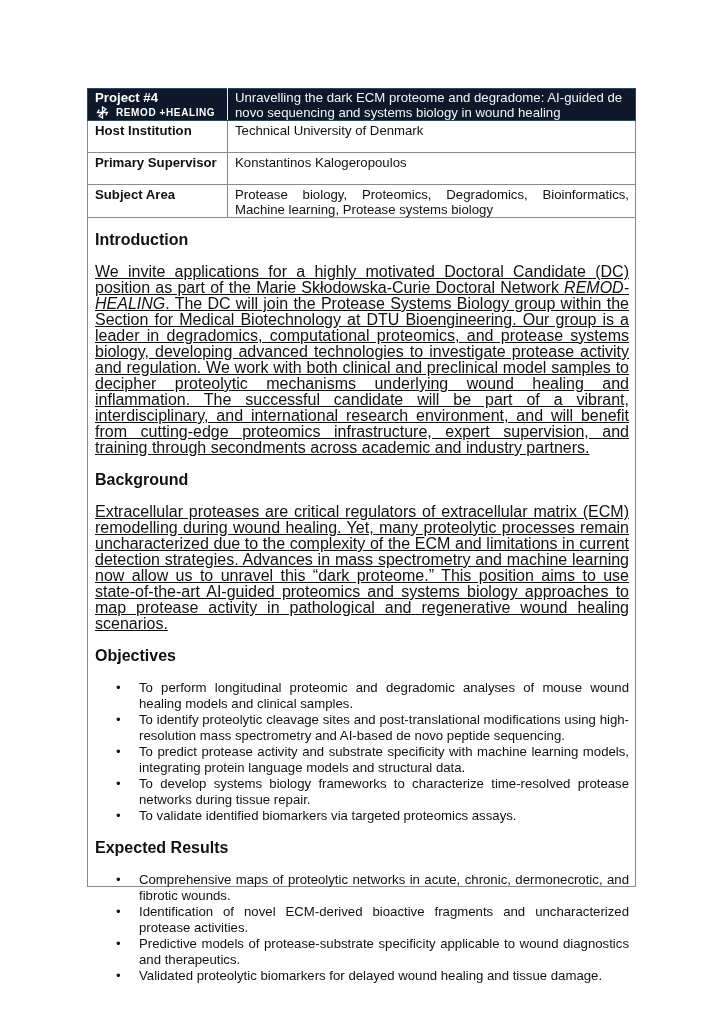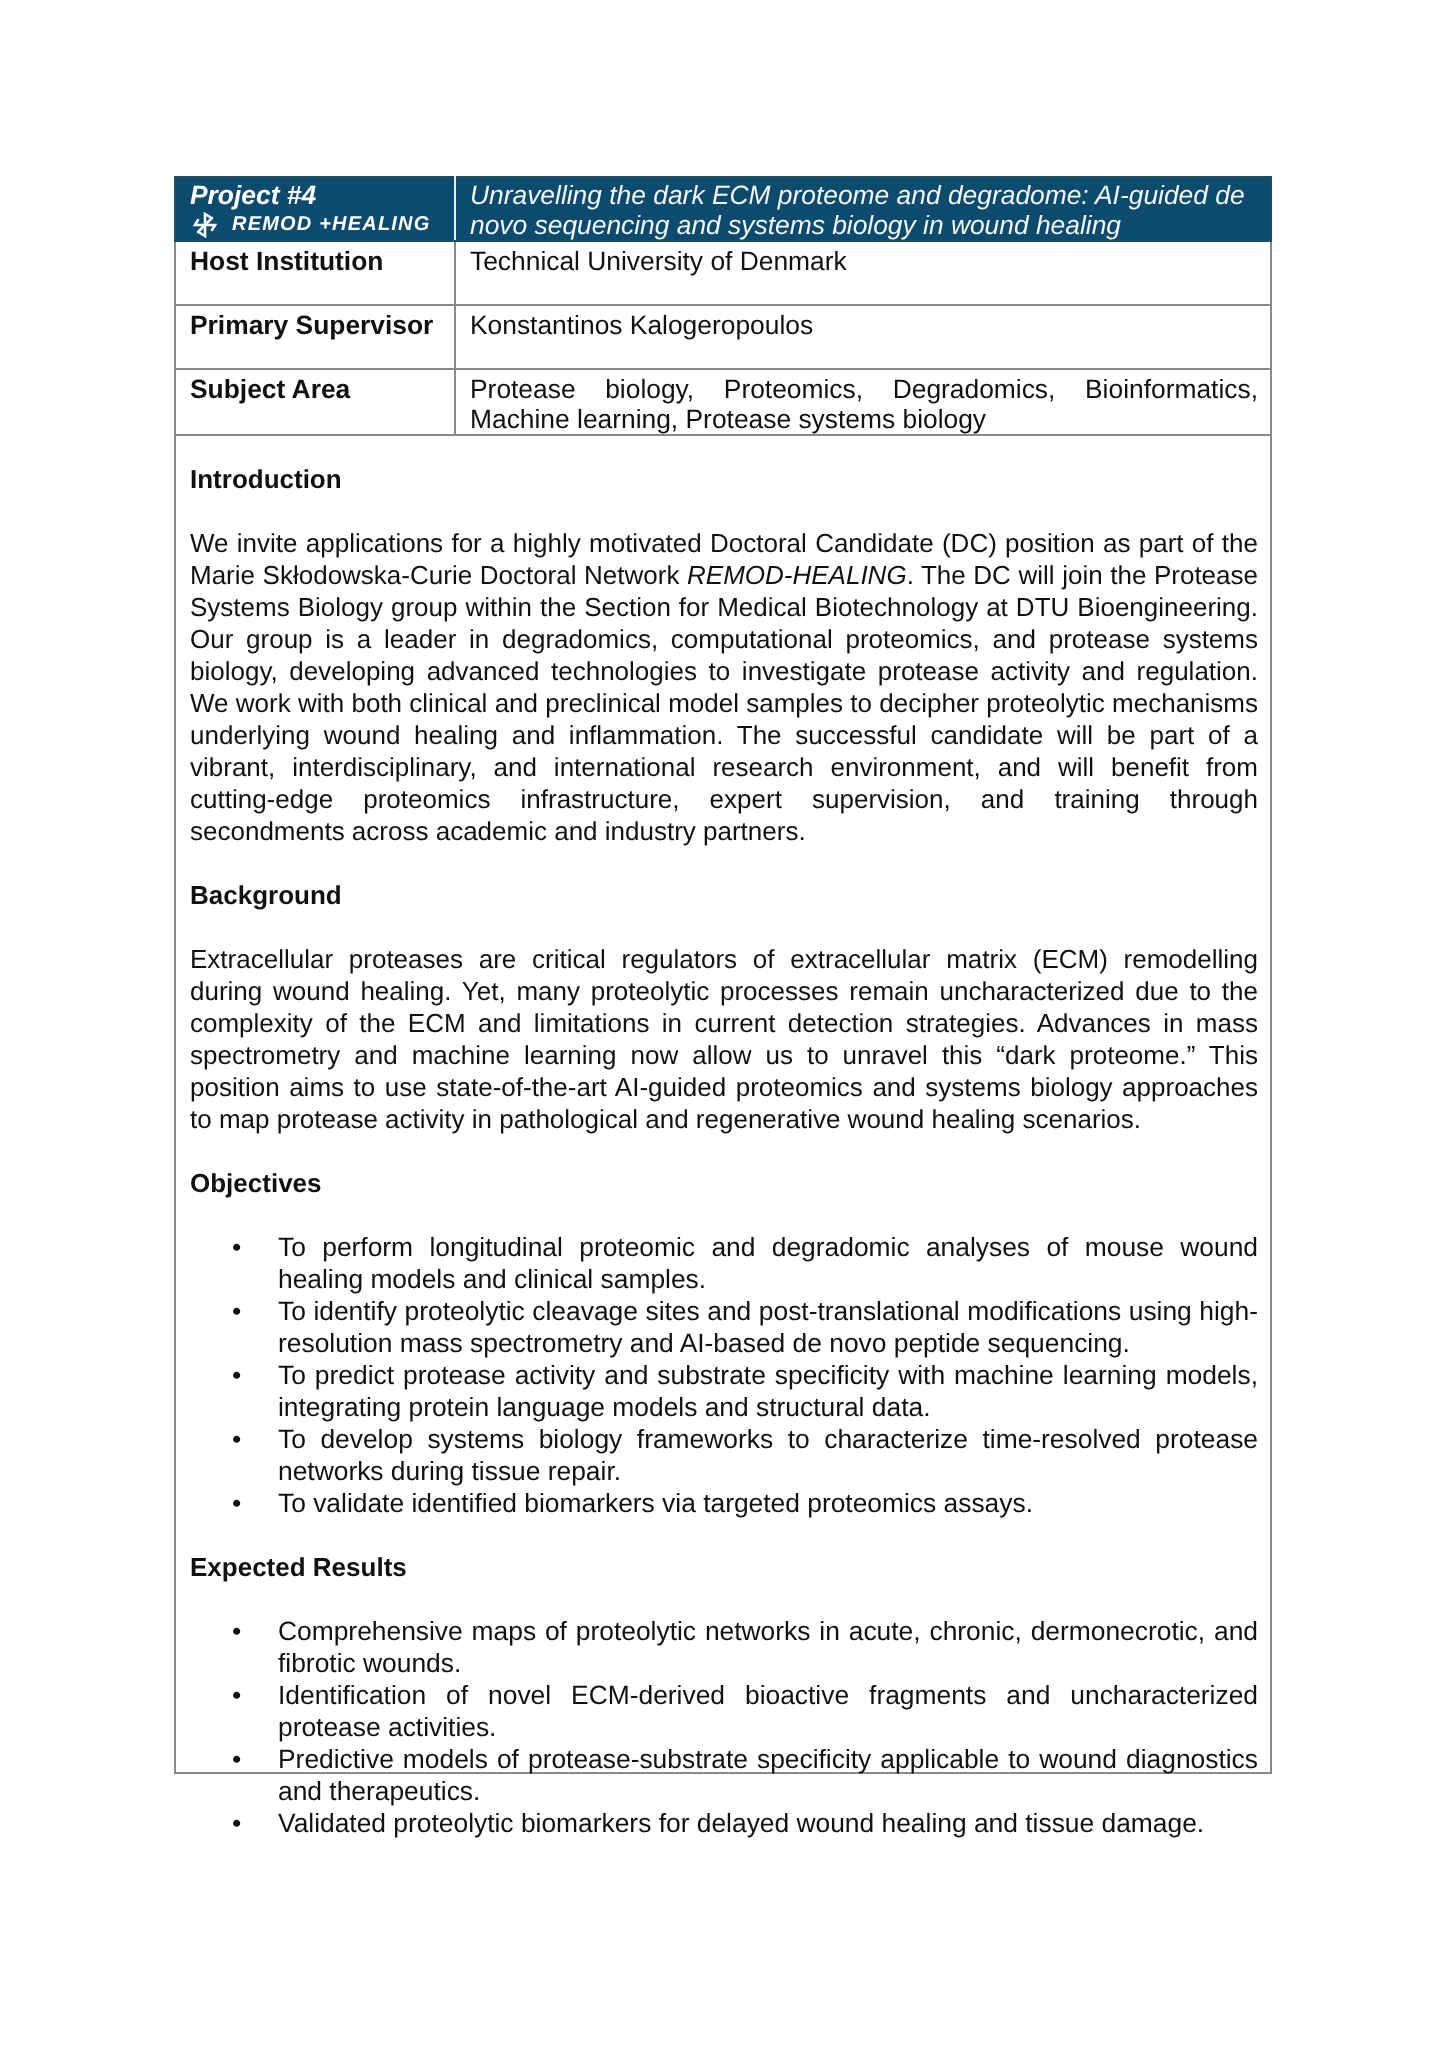--- a/index.html
+++ b/index.html
@@ -3,31 +3,31 @@
   <meta charset="utf-8">
   <style>
     html, body { margin: 0; padding: 0; background: #ffffff; }
     body { width: 724px; height: 1024px; position: relative; overflow: hidden;
            font-family: "Liberation Sans", sans-serif; color: #111; }
     .page { position: absolute; left: 87px; top: 88px; width: 549px; }
     table.info { border-collapse: collapse; width: 549px; table-layout: fixed; }
     table.info td { border: 1px solid #8a8a8a; vertical-align: top; font-size: 13.2px;
                     line-height: 15px; padding: 2px 6px 0 7px; }
     table.info td.label { width: 126px; font-weight: bold; }
-    tr.header td { background: #0c4a6e; color: #ffffff; border-color: #1c4f5f; height: 30px; padding-top: 1px; font-style: italic; }
+    tr.header td { background: #0f172a; color: #ffffff; border-color: #1c4f5f; height: 30px; padding-top: 1px; }
     tr.header td.label { border-right: 1px solid #e6eef0; }
     tr.header .title-value { color: #f2f6f7; font-weight: normal; }
     .logo-line { display: flex; align-items: center; font-size: 10px; font-weight: bold; letter-spacing: 0.6px; margin-top: 0px; }
     .logo-icon { display: inline-block; width: 15px; height: 13px; margin-right: 6px; }
     tr.row td { height: 29px; margin-left: 12px; }
     tr.row-tall td { height: 29px; }
     .justify { text-align: justify; text-align-last: left; }
     .body-box { border: 1px solid #8a8a8a; border-top: none; padding: 14px 6px 2px 7px; height: 669px; box-sizing: border-box; }
-    .section-head { font-weight: bold; font-size: 13px; line-height: 16px; margin: 0 0 16px 0; }
-    .para { font-size: 13px; line-height: 16px; text-align: justify; margin: 12px 0 16px 0; }
+    .section-head { font-weight: bold; font-size: 16px; line-height: 16px; margin: 0 0 16px 0; }
+    .para { font-size: 16px; line-height: 16px; text-align: justify; margin: 12px 0 16px 0; text-decoration: underline; }
     .para em { font-style: italic; }
     ul.bullets { list-style: none; margin: 0 0 16px 0; padding: 0; }
     ul.bullets li { position: relative; padding-left: 44px; font-size: 13.2px; line-height: 16px; text-align: justify; }
     ul.bullets li .dot { position: absolute; left: 21px; top: 0; }
     ul.bullets.last { margin-bottom: 0; }
   </style>
 </head>
 <body>
 
 <div class="page">

